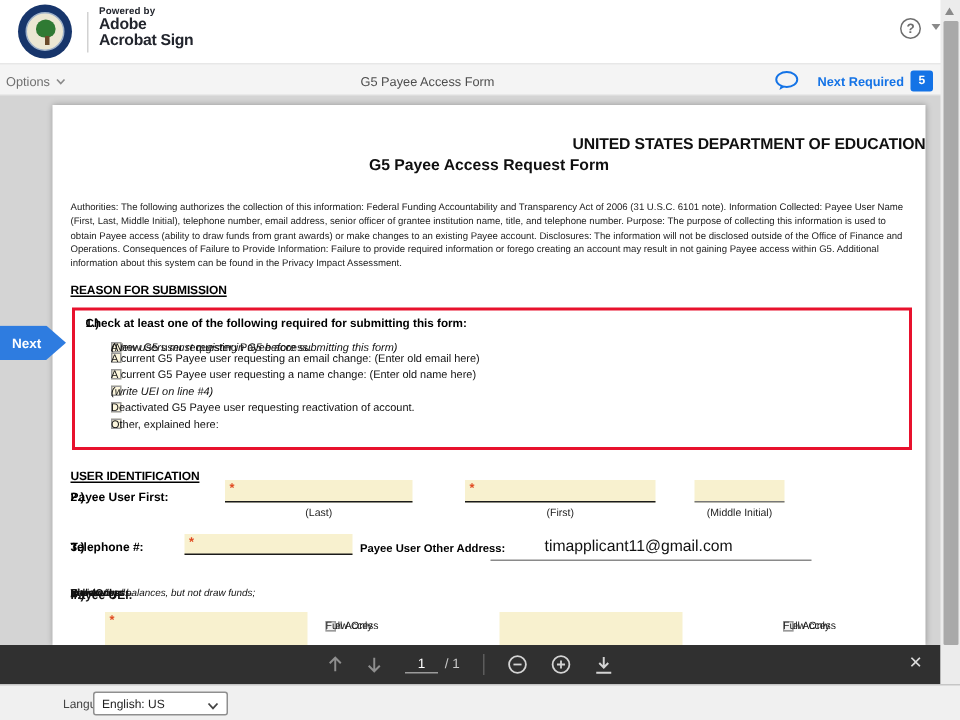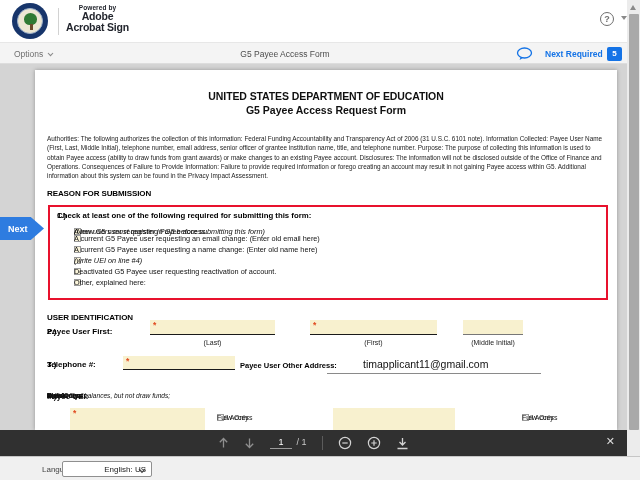--- a/index.html
+++ b/index.html
@@ -10,47 +10,47 @@
   
   .top-header { position:absolute; top:0; left:0; width:640px; height:42px; background:#fff; z-index:3; }
   .seal { position:absolute; left:12px; top:3px; width:36px; height:36px; border-radius:50%;
           background:#17356b; display:flex; align-items:center; justify-content:center; }
   .seal-inner { width:26px; height:26px; border-radius:50%; background:#ece7d3; border:1px solid #9db0c9;
           position:relative; }
   .seal-tree { position:absolute; left:6px; top:4px; width:13px; height:12px; border-radius:50% 50% 45% 45%;
           background:#2f7a33; }
   .seal-trunk { position:absolute; left:11.5px; top:15px; width:3px; height:6px; background:#6b4a2a; }
   .hdr-divider { position:absolute; left:58px; top:8px; width:1px; height:27px; background:#d2d2d2; }
-  .brand { position:absolute; left:66px; top:4px; color:#22252d;text-align:center; }
+  .brand { position:absolute; left:66px; top:4px; color:#22252d; }
   .brand .powered { font-size:6.5px; font-weight:bold; letter-spacing:.1px; }
   .brand .bline { font-size:10.5px; font-weight:bold; line-height:11px; letter-spacing:-.2px; }
   .help-circle { position:absolute; right:26px; top:12px; width:14px; height:14px; border:1.3px solid #6e6e6e;
           border-radius:50%; color:#6e6e6e; font-size:9px; font-weight:bold; text-align:center; line-height:12px; }
   .help-caret { position:absolute; right:13px; top:16px; width:0; height:0;
           border-left:3.5px solid transparent; border-right:3.5px solid transparent; border-top:4.5px solid #8a8a8a; }
 
   
   .toolbar { position:absolute; top:42px; left:0; width:640px; height:22px; background:#f4f4f4;
           border-top:1px solid #e7e7e7; border-bottom:1px solid #ddd; z-index:3; }
-  .options { position:absolute; left:14px; top:6px; font-size:8.5px; color:#6f6f6f; display:flex; align-items:center; gap:4px; }
+  .options { position:absolute; left:4px; top:6px; font-size:8.5px; color:#6f6f6f; display:flex; align-items:center; gap:4px; }
   .doc-title { position:absolute; left:0; right:70px; top:6px; text-align:center; font-size:8.5px; color:#4d4d4d; }
   .chat-btn { position:absolute; left:516px; top:4px; }
   .next-required { position:absolute; left:545px; top:6px; font-size:8.5px; font-weight:bold; color:#1473e6; cursor:pointer; }
   .badge { position:absolute; left:607px; top:4px; min-width:15px; height:14px; background:#1473e6; color:#fff;
           font-size:8px; font-weight:bold; text-align:center; line-height:14px; border-radius:2px; padding:0 2px; }
 
   
   .doc-area { position:absolute; top:64px; left:0; width:627px; height:366px; background:#d4d4d4; z-index:1; }
   .page { position:absolute; left:35px; top:6px; width:582px; height:360px; background:#fff;
           box-shadow:0 0 4px rgba(0,0,0,.3); overflow:hidden; }
   .page * { position:absolute; }
-  .form-title    { top:20px; left:0; width:100%; text-align:center; font-size:10.5px; font-weight:bold; color:#101010; letter-spacing:-.1px; }
+  .form-title    { top:20px; left:0; width:100%; text-align:right; font-size:10.5px; font-weight:bold; color:#101010; letter-spacing:-.1px; }
   .form-subtitle { top:34px; left:0; width:100%; text-align:center; font-size:10.5px; font-weight:bold; color:#101010; }
   .authorities { left:12px; top:64px; width:560px; font-size:6.4px; line-height:9.3px; color:#1c1c1c; }
-  .sec-heading { font-size:8px; font-weight:bold; color:#000; letter-spacing:-.1px; }
+  .sec-heading { font-size:8px; font-weight:bold; color:#000; text-decoration:underline; letter-spacing:-.1px; }
   .reason-heading { left:12px; top:119px; }
   .red-box { left:13px; top:135px; width:560px; height:95px; border:2px solid #e8112d; background:#fff; }
   .red-box * { position:absolute; }
   .q1-line { left:7px; top:4px; font-size:7.8px; font-weight:bold; color:#000; white-space:nowrap; }
   .q1-line .qnum { margin-right:6px; }
   .reason-row { left:24px; width:526px; height:10px; display:flex; align-items:center; font-size:7.3px; color:#111; white-space:nowrap; }
   .cb { width:7px; height:7px; border:1px solid #9a9a9a; background:#fcf6dc; margin-right:8px; flex:none; cursor:pointer; }
   .rnote { font-style:italic; }
   .fill-line { flex:1; height:1px; border-bottom:1px solid #333; margin-left:2px; align-self:flex-end; margin-bottom:1px; }
   .user-heading { left:12px; top:243px; }
@@ -94,21 +94,21 @@
   .page-tot { color:#c9c9c9; font-size:9px; }
   .tb-divider { width:1px; height:14px; background:#5c5c5c; }
   .tb-close { position:absolute; right:12px; top:5px; color:#dcdcdc; font-size:11px; cursor:pointer; }
 
   
   .lang-bar { position:absolute; top:456px; left:0; width:640px; height:24px; background:#f0f0f0;
           border-top:1px solid #c6c6c6; z-index:7; }
   .lang-label { position:absolute; left:24px; top:8px; font-size:8px; color:#444;margin-left:18px; }
   .lang-select { position:absolute; left:62px; top:4px; width:90px; height:16px; background:#fff;
           border:1px solid #8f8f8f; border-radius:2px; font-size:8px; color:#222; display:flex;
-          align-items:center; padding:0 5px; cursor:pointer;justify-content:flex-end; }
+          align-items:center; padding:0 5px; cursor:pointer; }
   .lang-select .chev { position:absolute; right:5px; top:5px; }
 
   
   .scrollbar { position:absolute; right:0; top:0; width:13px; height:456px; background:#ececec; z-index:8; }
   .sb-arrow { position:absolute; left:3px; top:5px; width:0; height:0;
           border-left:3.5px solid transparent; border-right:3.5px solid transparent; border-bottom:5px solid #8a8a8a; }
   .sb-thumb { position:absolute; left:1.5px; top:14px; width:10px; height:416px; background:#a9a9a9; border-radius:1px; cursor:grab; }
 </style>
 </head>
 <body>

